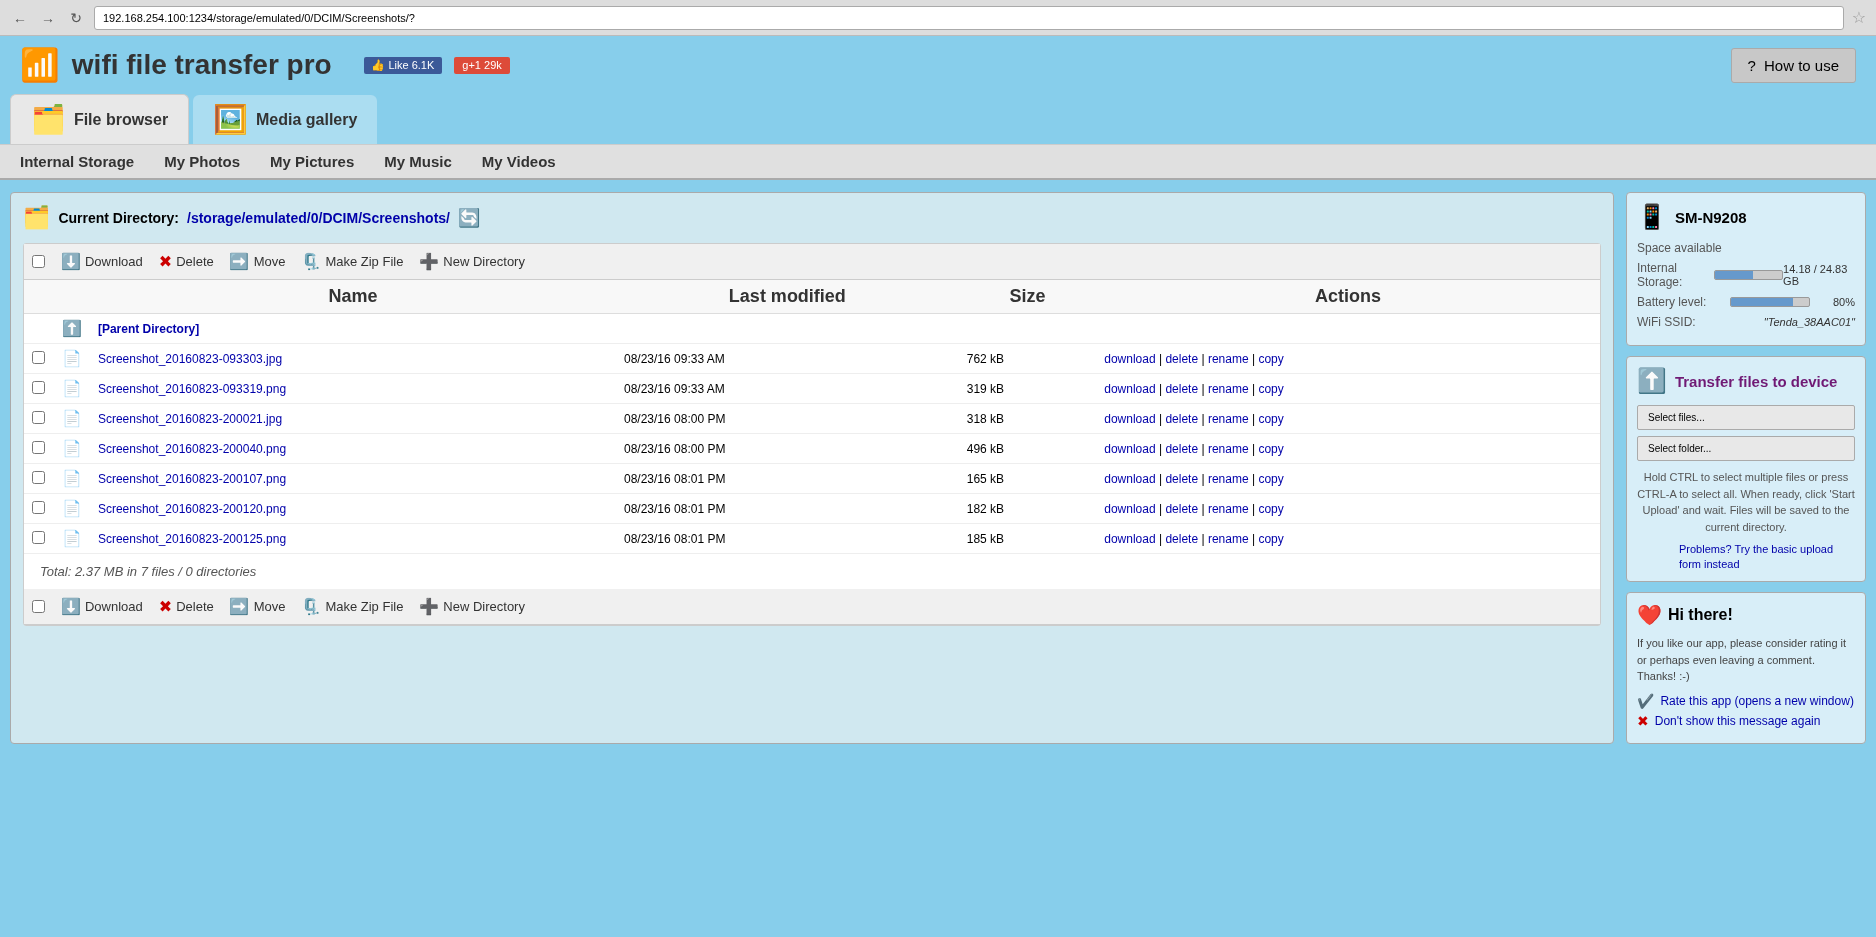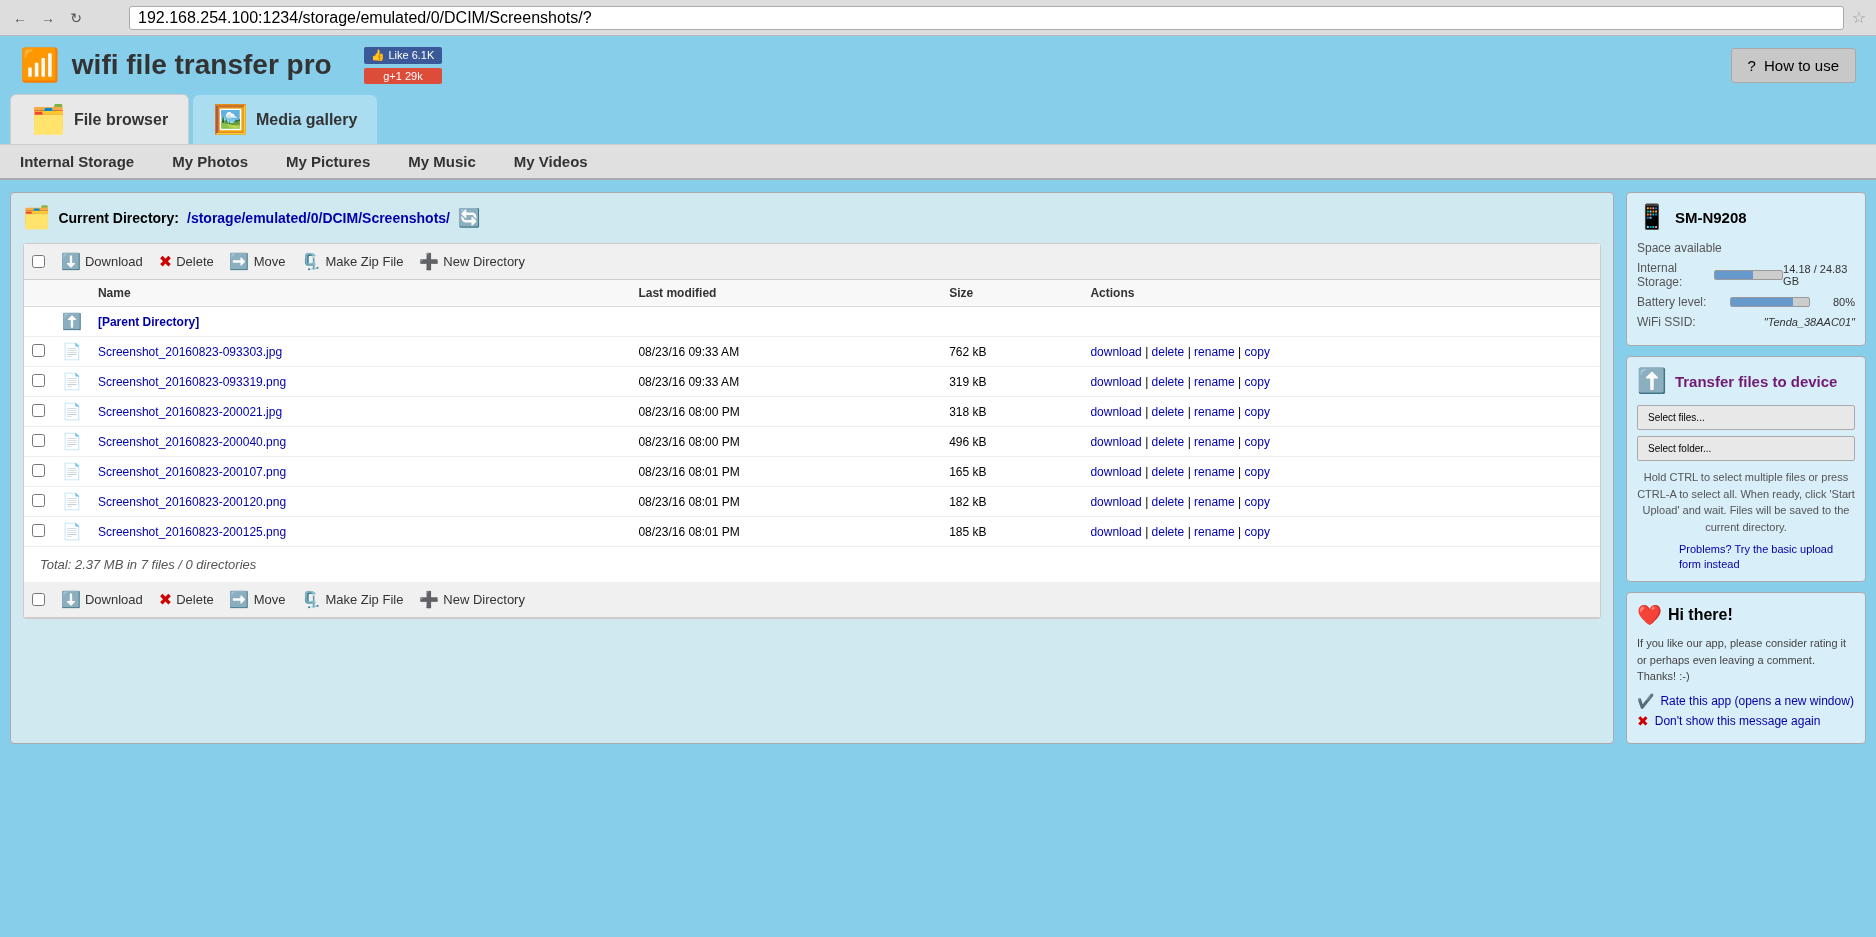--- a/index.html
+++ b/index.html
@@ -29,23 +29,22 @@
       width: 20px; height: 20px;
       border: none; background: transparent;
       cursor: pointer; color: #555; font-size: 14px;
     }
     .address-bar {
       flex: 1;
       height: 24px;
       border: 1px solid #aaa;
       border-radius: 3px;
       padding: 0 8px;
-      font-size: 16px;
+      font-size: 11px;
       background: white;
-      margin-left: 35px;
     }
     .star-btn {
       color: #999; font-size: 16px;
     }
 
     
     .page-header {
       background: #87CEEB;
       padding: 10px 20px;
       display: flex;
@@ -61,22 +60,21 @@
       font-size: 32px;
       color: #333;
     }
     .app-title {
       font-size: 28px;
       font-weight: bold;
       color: #333;
     }
     .social-buttons {
       display: flex;
-      flex-direction: column;
-      gap: 4px;
+      gap: 12px;
       margin-left: 20px;
     }
     .fb-btn {
       background: #3b5998;
       color: white;
       border: none;
       padding: 2px 8px;
       font-size: 11px;
       cursor: pointer;
       border-radius: 2px;
@@ -135,21 +133,21 @@
       font-size: 28px;
     }
 
     
     .sub-nav {
       background: #e0e0e0;
       border-top: 1px solid #ccc;
       border-bottom: 2px solid #aaa;
       padding: 8px 20px;
       display: flex;
-      gap: 38px;
+      gap: 30px;
     }
     .sub-nav a {
       color: #333;
       text-decoration: none;
       font-size: 15px;
       font-weight: bold;
     }
 
     
     .main-content {
@@ -221,24 +219,24 @@
     .zip-icon { color: #666; }
     .new-icon { color: #008800; }
     .select-all-cb { margin-right: 4px; }
 
     
     .file-table {
       width: 100%;
       border-collapse: collapse;
     }
     .file-table th {
-      text-align: left;
+      text-align: center;
       padding: 6px 8px;
       border-bottom: 1px solid #ddd;
-      font-size: 12px;
+      font-size: 18px;
       color: #333;
       background: #f8f8f8;
     }
     .file-table td {
       padding: 5px 8px;
       border-bottom: 1px solid #eee;
       font-size: 12px;
     }
     .file-row-cb { width: 30px; }
     .file-icon-cell { width: 30px; }

